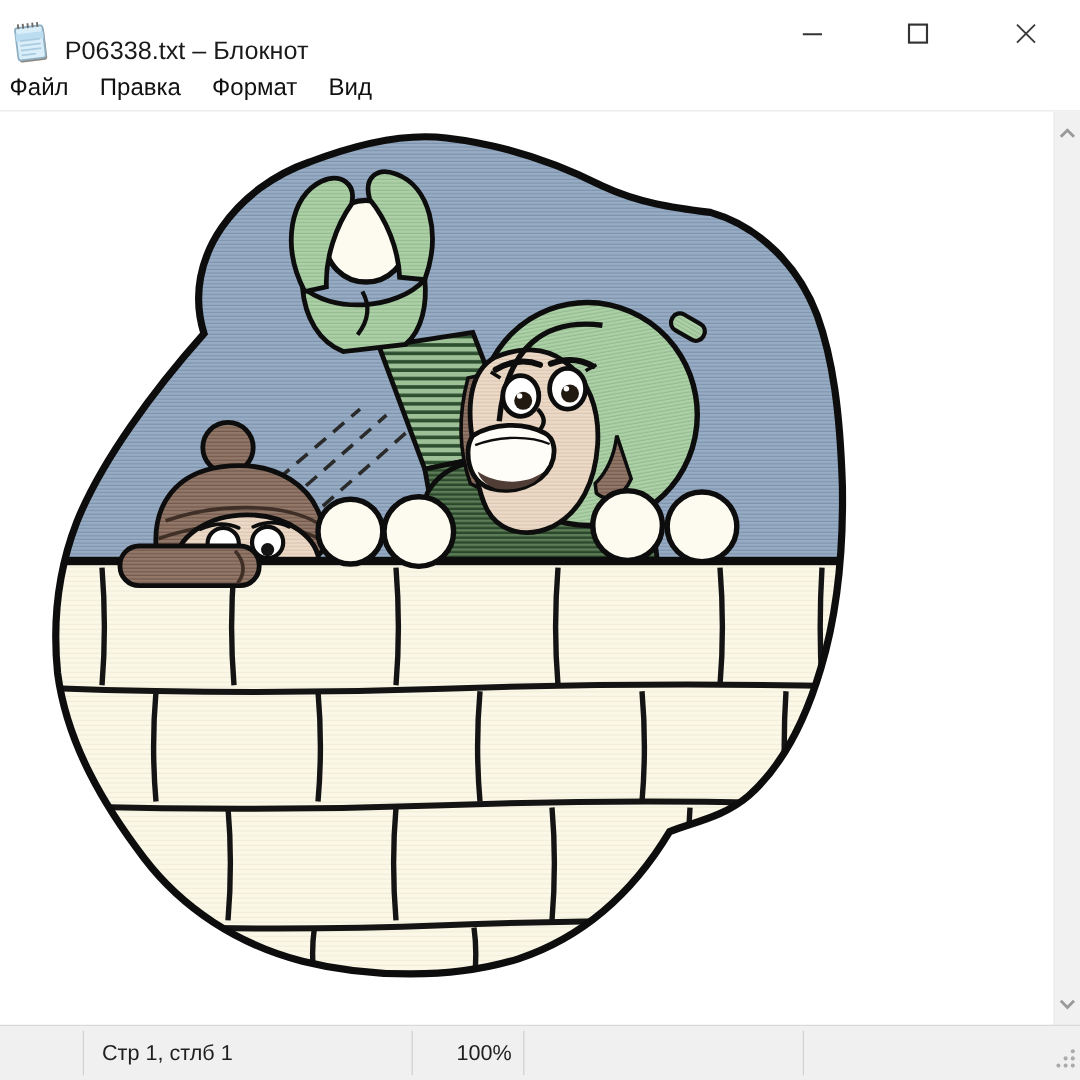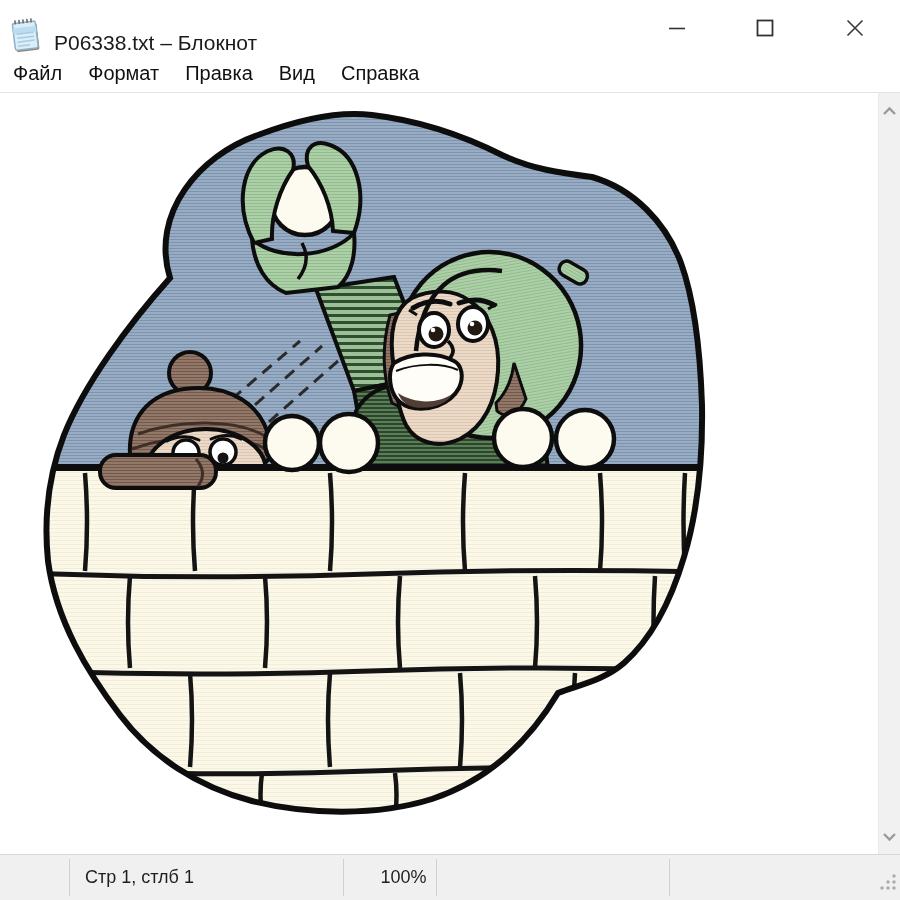--- a/index.html
+++ b/index.html
@@ -9,21 +9,21 @@
   
   .titlebar{position:absolute;top:0;left:0;width:900px;height:55px;background:#ffffff;display:flex;align-items:flex-end;}
   .title-icon{margin-left:10px;width:34px;height:38px;flex:0 0 auto;}
   .title-text{margin-left:10px;font-size:21px;color:#1a1a1a;white-space:nowrap;}
   .ctrl{position:absolute;top:0;height:55px;width:64px;display:flex;align-items:center;justify-content:center;}
   .ctrl-min{left:645px;} .ctrl-max{left:733px;} .ctrl-close{left:823px;}
 
   
   .menubar{position:absolute;top:55px;left:0;width:900px;height:37px;background:#ffffff;display:flex;align-items:center;border-bottom:1px solid #e3e3e3;font-size:20px;color:#111;}
   .menu-item{padding:0 13px;height:100%;display:flex;align-items:center;cursor:default;}
-  .menu-item:first-child{padding-left:13px;}
+  .menu-item:first-child{padding-left:8px;}
 
   
   .content{position:absolute;top:93px;left:0;width:900px;height:762px;background:#ffffff;overflow:hidden;}
   .illustration{position:absolute;top:0;left:0;}
 
   
   .scrollbar{position:absolute;top:93px;right:0;width:21px;height:762px;background:#f1f1f1;border-left:1px solid #eaeaea;}
   .scroll-btn{position:absolute;left:0;width:21px;height:24px;display:flex;align-items:center;justify-content:center;}
   .scroll-up{top:6px;} .scroll-down{bottom:6px;}
 
@@ -73,24 +73,23 @@
     </div>
     <div class="ctrl ctrl-close">
       <svg width="18" height="18" viewBox="0 0 18 18">
           <path d="M1.5 1.5 L16.5 16.5 M16.5 1.5 L1.5 16.5" stroke="#3a3a3a" stroke-width="1.6"></path>
         </svg>
     </div>
   </div>
 
   <div class="menubar">
     <span class="menu-item">Файл</span>
+    <span class="menu-item">Правка</span>
     <span class="menu-item">Формат</span>
-    <span class="menu-item">Правка</span>
     <span class="menu-item">Вид</span>
-    <span class="menu-item">Справка</span>
   </div>
 
   <div class="content">
     <svg class="illustration" width="870" height="762" viewBox="0 0 870 762">
       <defs>
         <pattern id="skyP" width="4" height="3" patternUnits="userSpaceOnUse">
           <rect width="4" height="3" fill="#98acc4"></rect>
             <rect y="2" width="4" height="1" fill="#7e94ae"></rect>
         </pattern>
         <pattern id="wallP" width="4" height="4" patternUnits="userSpaceOnUse">

